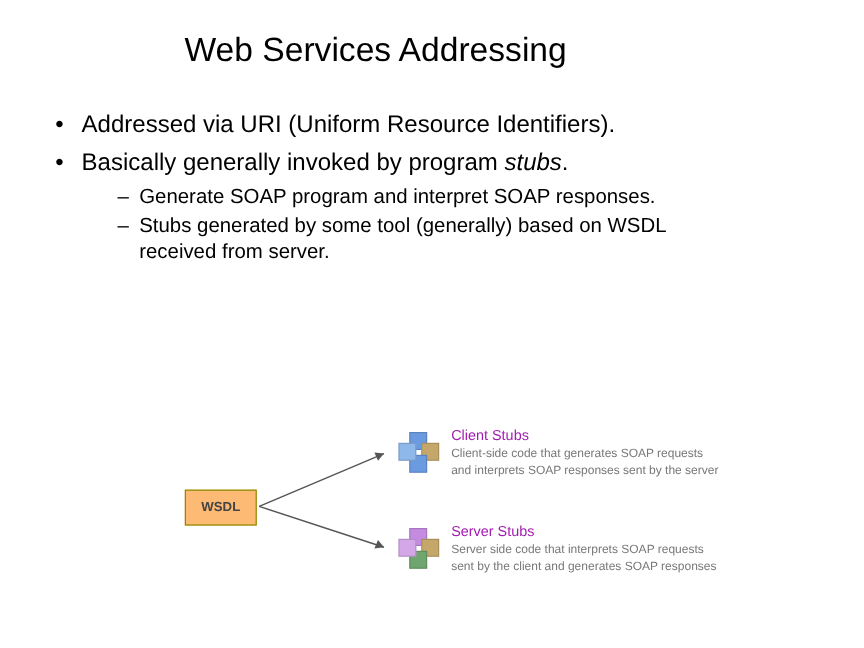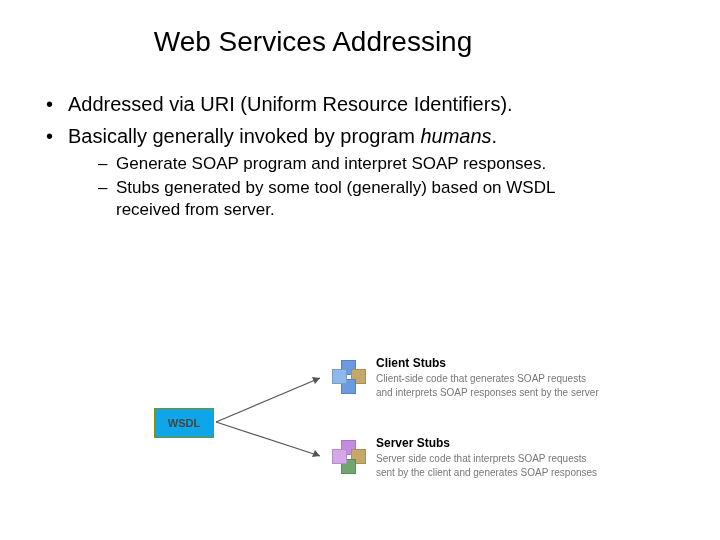--- a/index.html
+++ b/index.html
@@ -75,21 +75,21 @@
     width: 450px;
     height: 160px;
   }
   .wsdl-box {
     position: absolute;
     left: 0;
     top: 58px;
     width: 58px;
     height: 28px;
     border: 1px solid #8c8c00;
-    background: #0ea5e9;
+    background: #fdba74;
     font-size: 11px;
     font-weight: bold;
     display: flex;
     align-items: center;
     justify-content: center;
     color: #444;
   }
   svg.arrows {
     position: absolute;
     left: 58px;
@@ -139,22 +139,22 @@
   .server .e { background: #c6a76a; }
   .server .s { background: #6fa56f; }
   .server .w { background: #d4a8e8; }
   .stub-text {
     display: flex;
     flex-direction: column;
     color: #777;
   }
   .stub-title {
     font-size: 12px;
-    font-weight: bold;
-    color: #000000;
+    font-weight: normal;
+    color: #a21caf;
     margin-bottom: 2px;
   }
   .stub-desc {
     font-size: 10px;
     line-height: 1.35;
     max-width: 240px;
   }
 </style>
 </head>
 <body>
@@ -162,21 +162,21 @@
 <div class="slide">
 
   <div class="title">Web Services Addressing</div>
 
   <div class="body">
     <ul class="l1">
       <li>
         <span>Addressed via URI (Uniform Resource Identifiers).</span>
       </li>
       <li>
-        <span>Basically generally invoked by program </span><span class="emph">humans</span><span>.</span>
+        <span>Basically generally invoked by program </span><span class="emph">stubs</span><span>.</span>
         <ul class="l2">
           <li>Generate SOAP program and interpret SOAP responses.</li>
           <li>Stubs generated by some tool (generally) based on WSDL received from server.</li>
         </ul>
       </li>
     </ul>
   </div>
 
   <div class="diagram">
     <div class="wsdl-box">WSDL</div>

